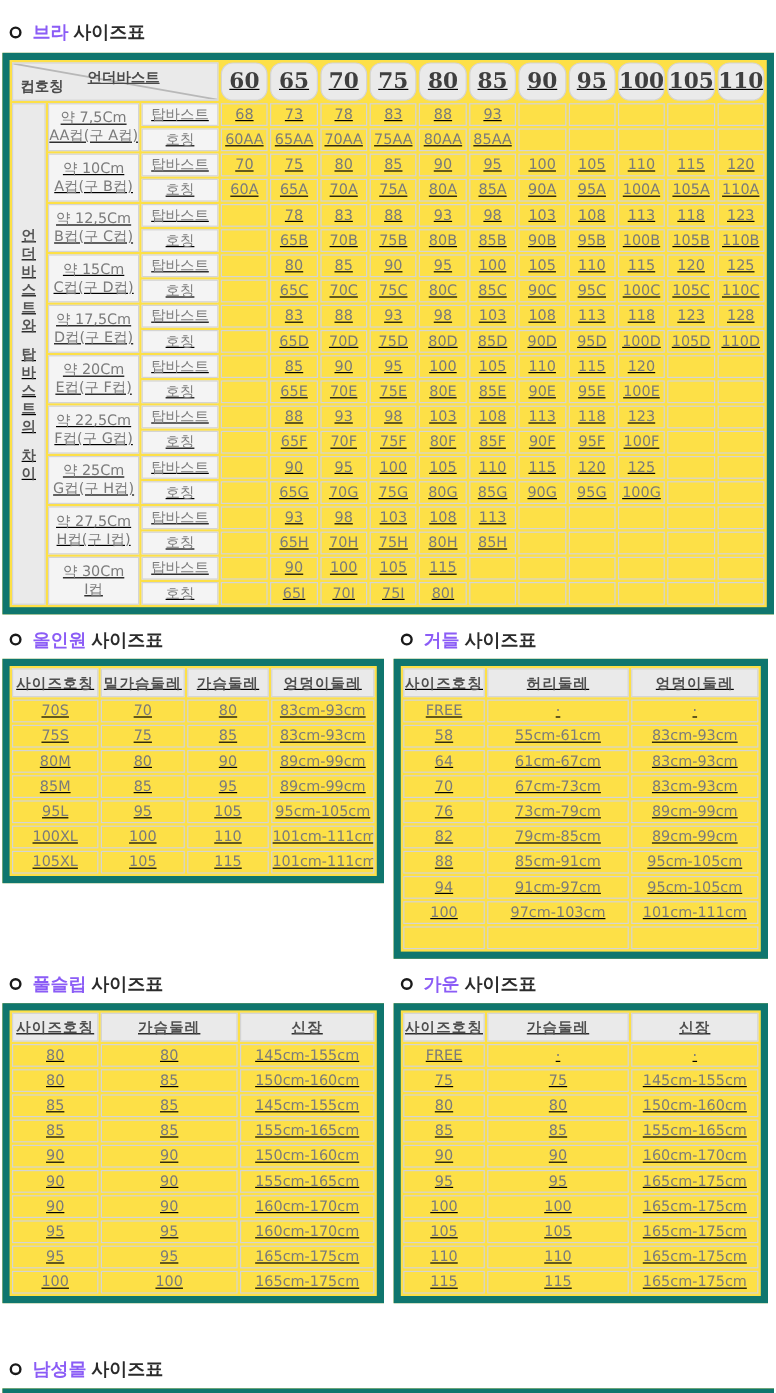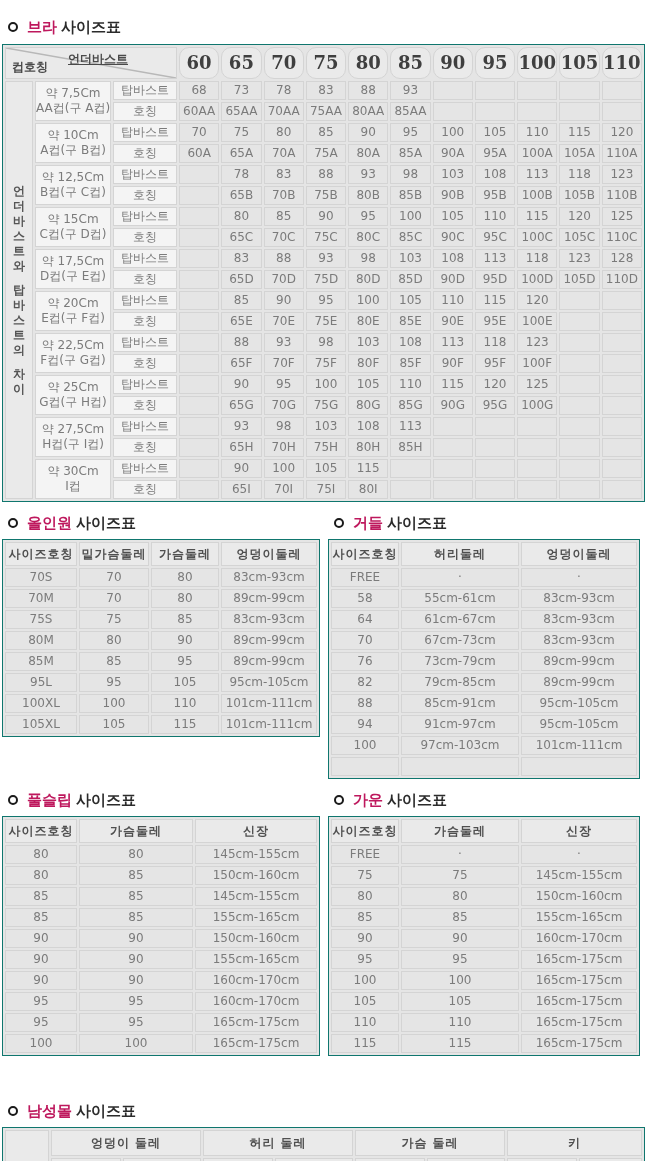--- a/index.html
+++ b/index.html
@@ -2,25 +2,25 @@
 <html><head>
 <meta charset="utf-8">
 <style>
   html,body{margin:0;padding:0;background:#ffffff;}
   body{width:647px;font-family:"DejaVu Sans","Liberation Sans",sans-serif;}
   .page{padding:6px 0 10px 0;}
 
   
   .sec-title{margin:12px 0 7px 8px;font-size:15px;font-weight:bold;color:#222;line-height:18px;}
   .bullet{display:inline-block;width:6px;height:6px;border:2px solid #1a1a1a;border-radius:50%;margin:0 9px 1px 0;vertical-align:middle;}
-  .t-red{color:#be185d;margin-right:4px;}
+  .t-red{color:#8b5cf6;margin-right:4px;}
   .t-dark{color:#2b2b2b;}
 
   
-  table.sz{border-collapse:separate;border-spacing:2px;background:#e5e5e5;border:1px solid #0f766e;table-layout:fixed;}
+  table.sz{border-collapse:separate;border-spacing:2px;background:#fde047;border:6px solid #0f766e;table-layout:fixed;text-decoration:underline;}
   table.sz td,table.sz th{border:1px solid #d4d4d4;text-align:center;font-size:12px;color:#7b7b7b;height:15px;line-height:15px;padding:1px 0;white-space:nowrap;overflow:hidden;}
   table.sz th{background:#eaeaea;color:#4f4f4f;font-weight:bold;letter-spacing:1px;height:20px;line-height:20px;}
   .sub{background:#f4f4f4;color:#828282;}
 
   
   .bra-wrap{margin:8px 0 0 2px;}
   table.bra{width:643px;}
   table.bra th.num-head{font-family:"DejaVu Serif","Liberation Serif",serif;font-size:18px;color:#3f3f3f;letter-spacing:0;height:28px;line-height:28px;border-radius:10px;}
   td.corner{background:#eaeaea;position:relative;padding:0;height:auto;}
   .corner-top{position:absolute;top:4px;left:62px;font-weight:bold;color:#4a4a4a;text-decoration:underline;font-size:12px;}
@@ -447,26 +447,20 @@
             </tr>
           </thead>
           <tbody>
             <tr>
               <td>70S</td>
               <td>70</td>
               <td>80</td>
               <td>83cm-93cm</td>
             </tr>
             <tr>
-              <td>70M</td>
-              <td>70</td>
-              <td>80</td>
-              <td>89cm-99cm</td>
-            </tr>
-            <tr>
               <td>75S</td>
               <td>75</td>
               <td>85</td>
               <td>83cm-93cm</td>
             </tr>
             <tr>
               <td>80M</td>
               <td>80</td>
               <td>90</td>
               <td>89cm-99cm</td>

